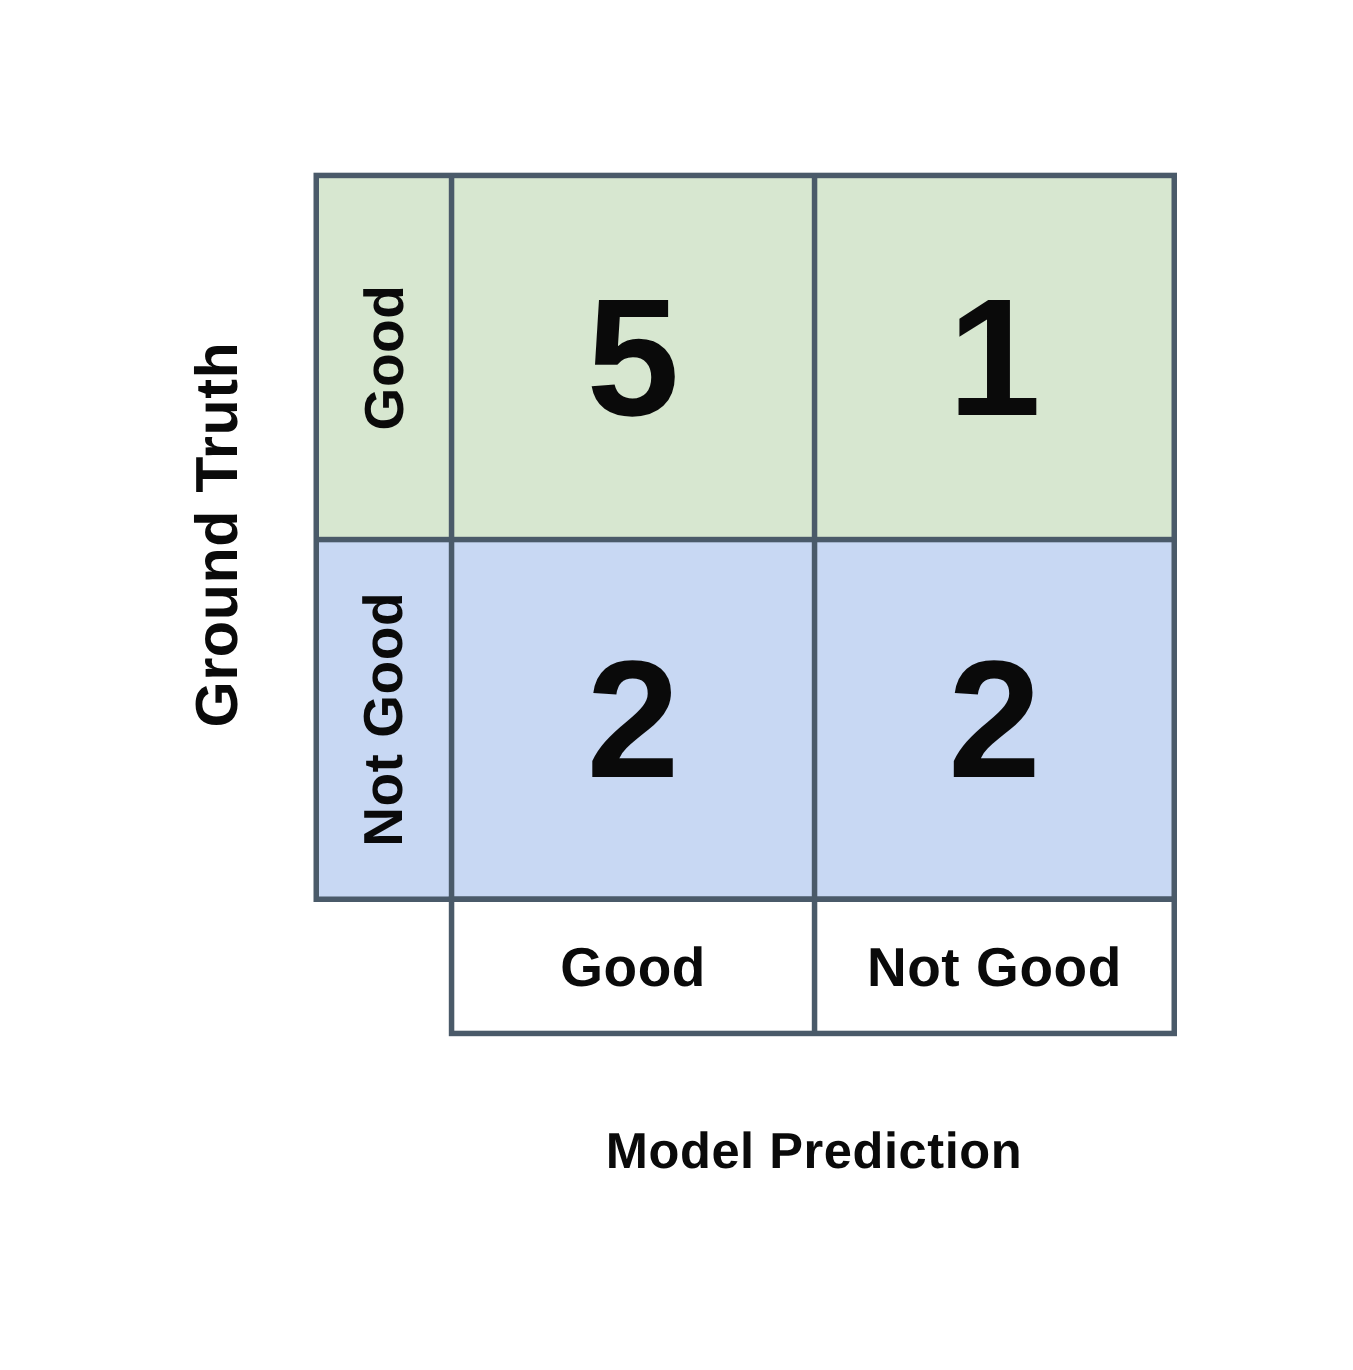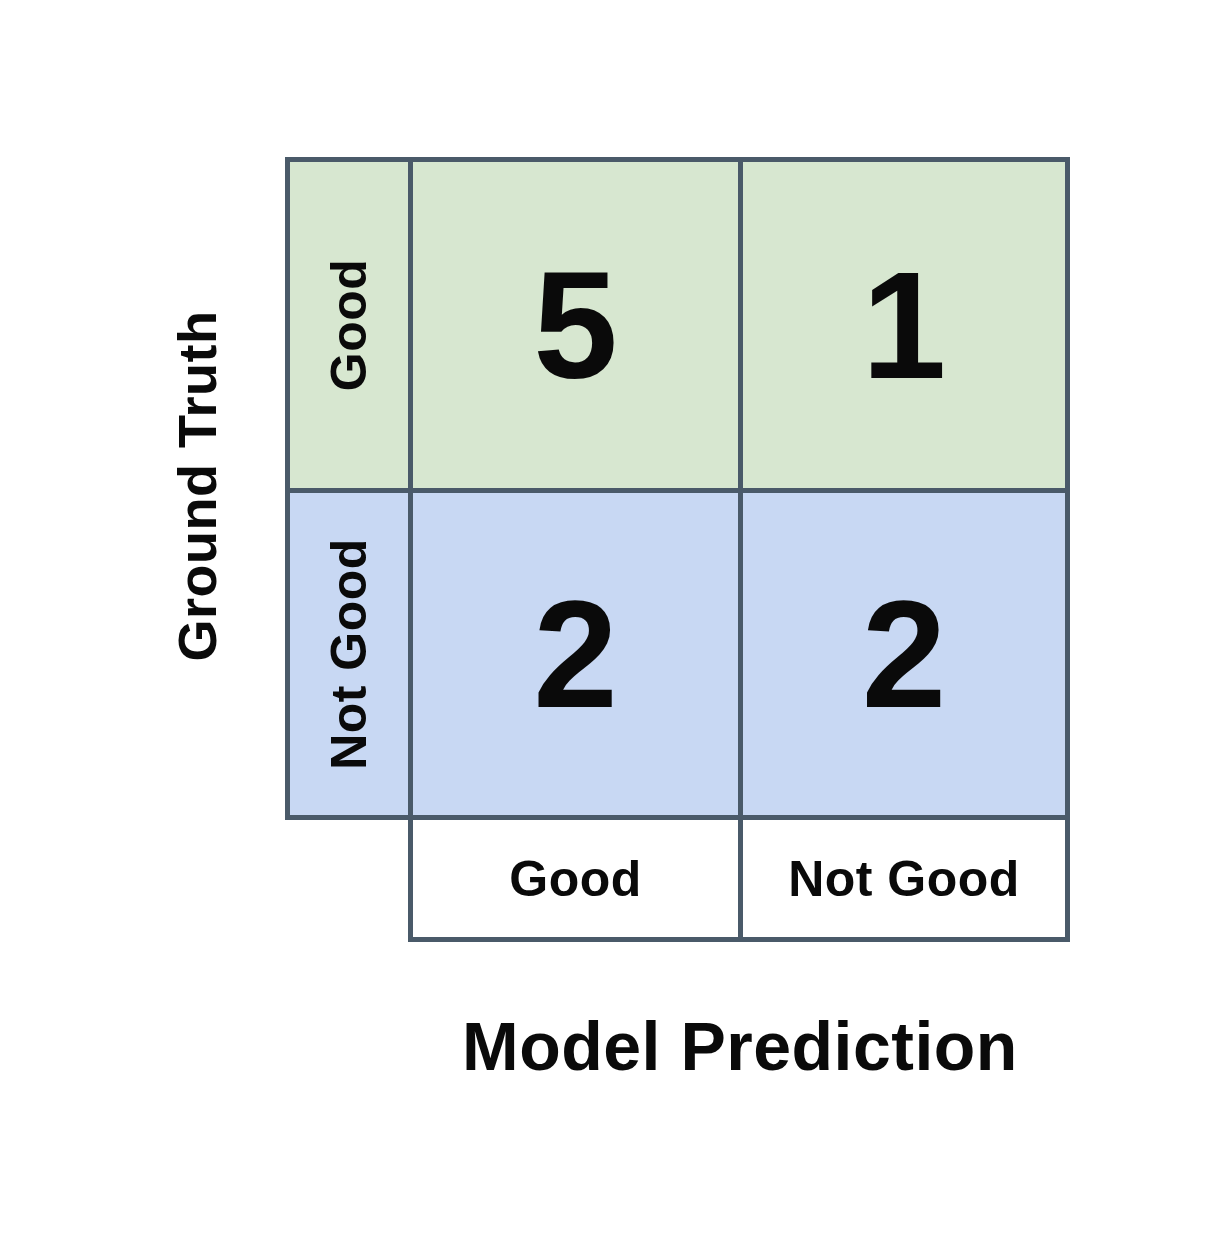--- a/index.html
+++ b/index.html
@@ -87,21 +87,21 @@
     font-size: 54px;
     font-weight: 700;
     letter-spacing: 0.5px;
   }
   .x-axis-label {
     position: absolute;
     left: 740px;
     top: 1046px;
     transform: translate(-50%, -50%);
     white-space: nowrap;
-    font-size: 68px;
+    font-size: 46px;
     font-weight: 700;
     letter-spacing: 0.5px;
   }
 </style>
 </head>
 <body>
 
 <div class="y-axis-label">Ground Truth</div>
 
 <div class="matrix">

